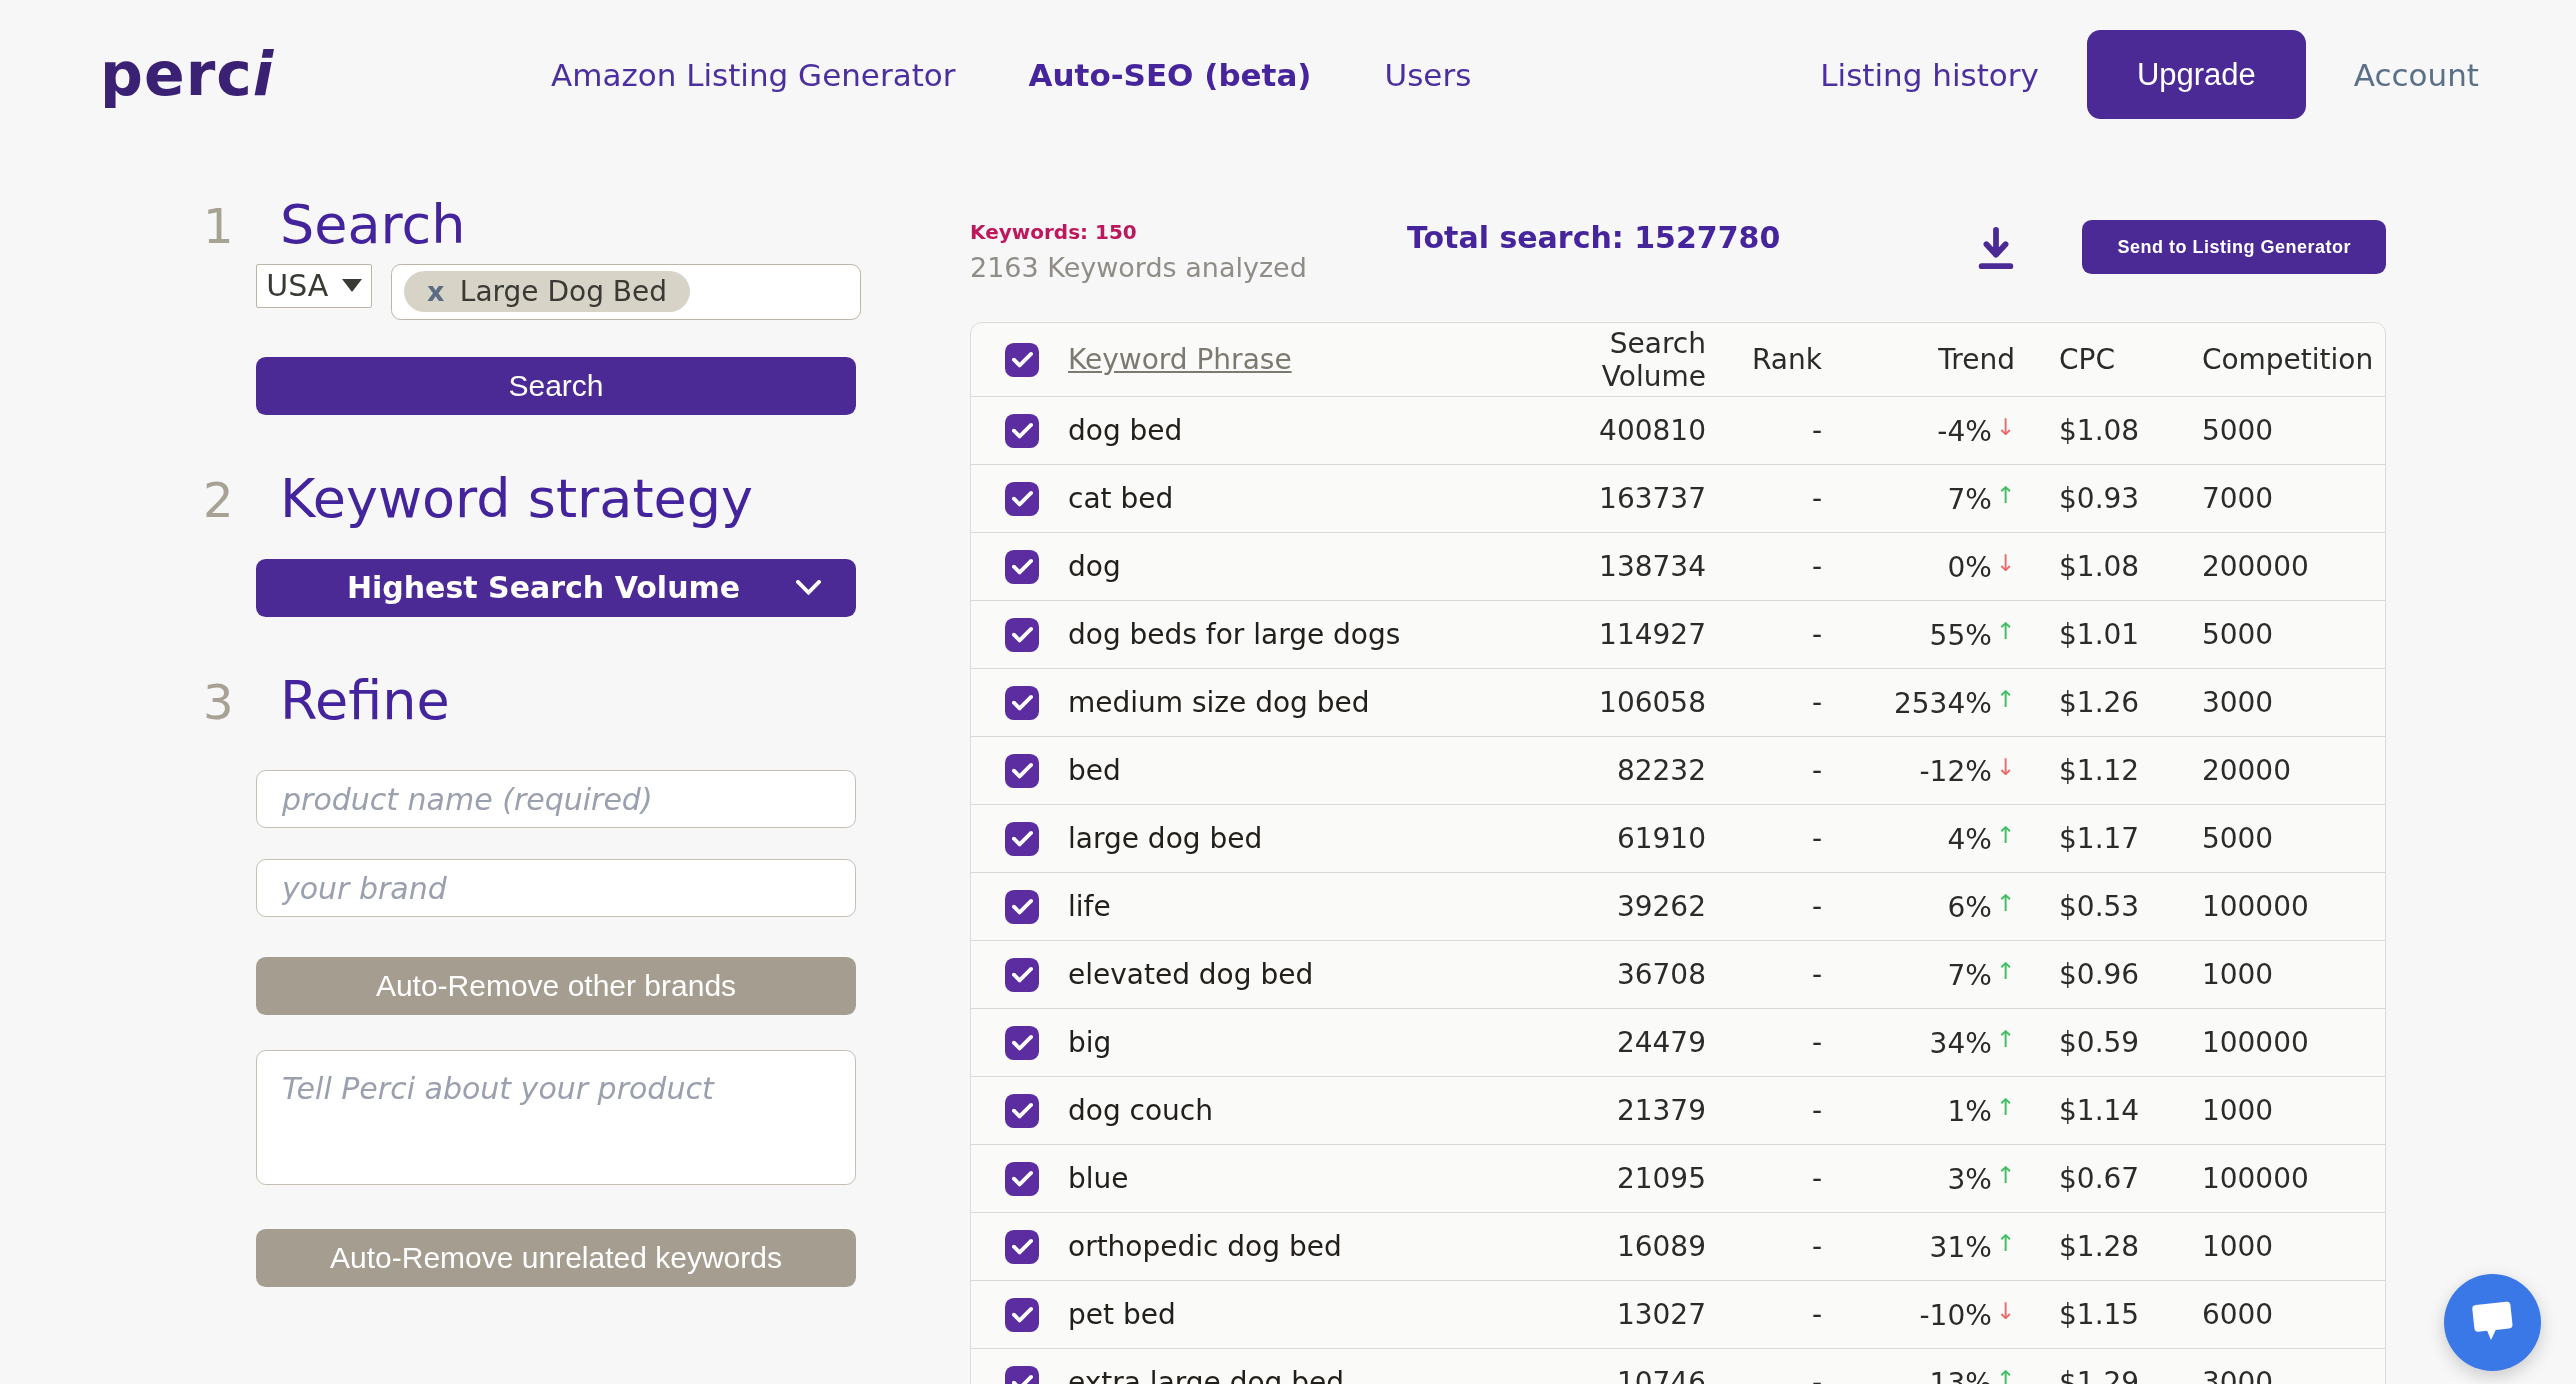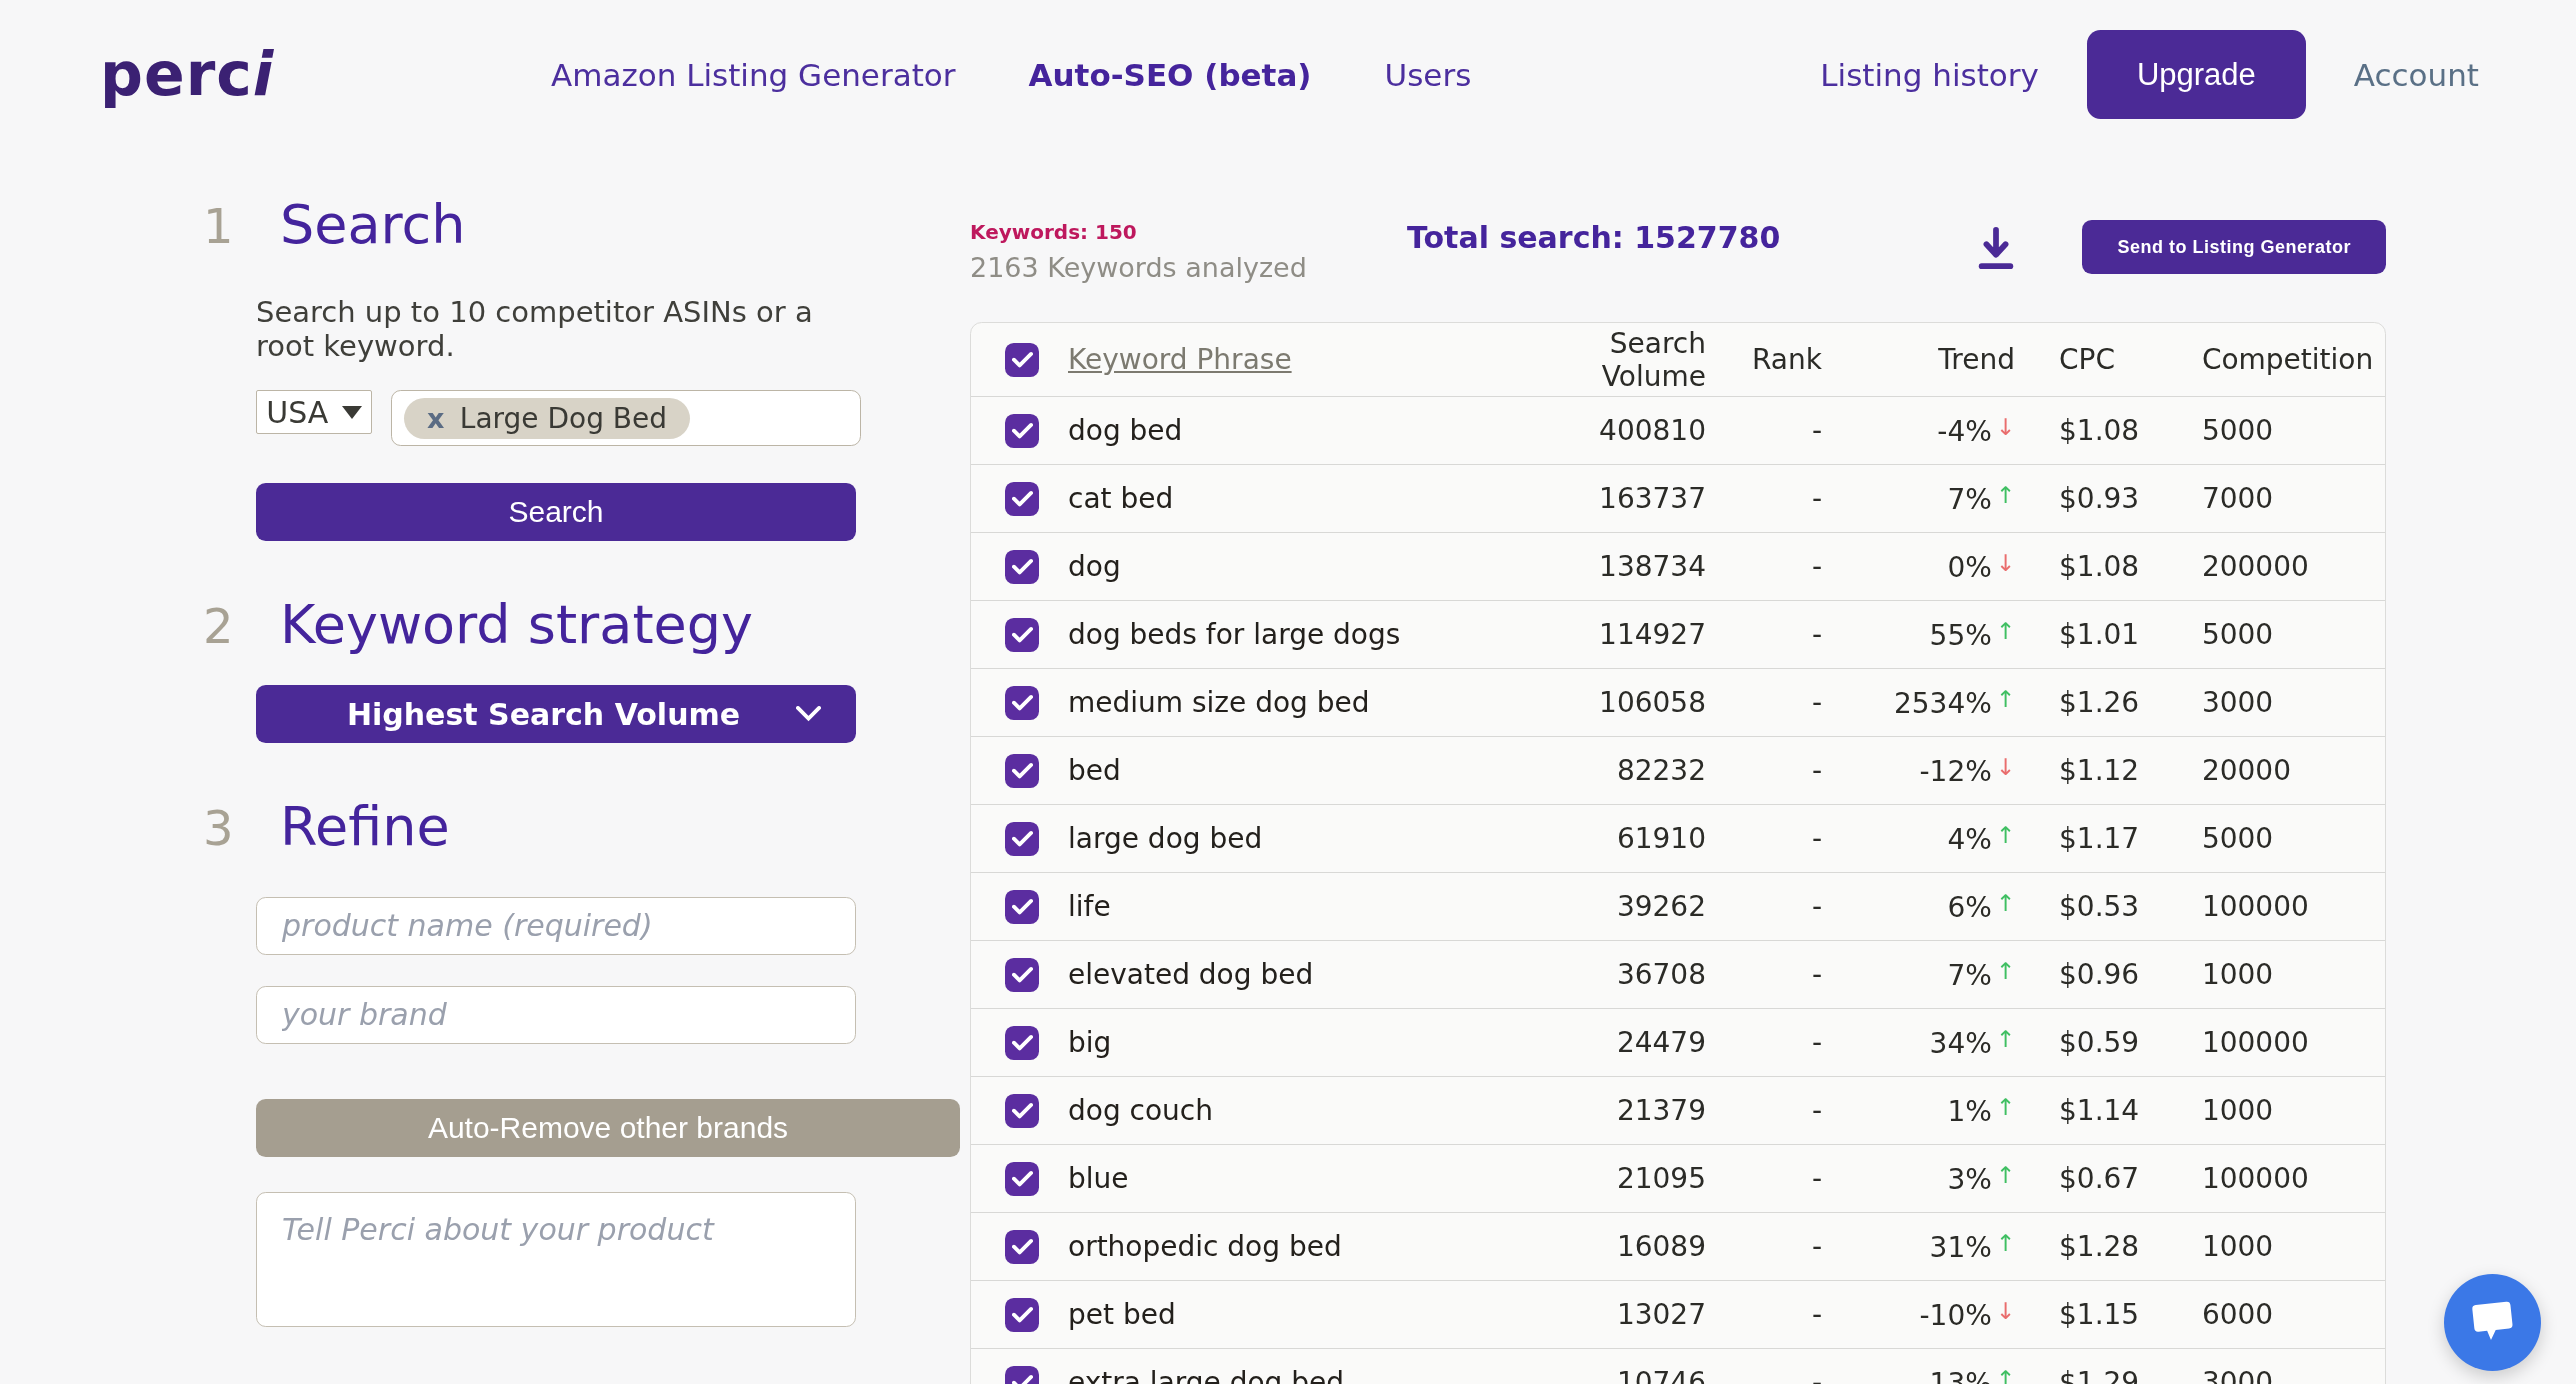--- a/index.html
+++ b/index.html
@@ -69,21 +69,21 @@
 
   .section-gap { margin-top:52px; }
   .text-input {
     width:600px; height:58px; background:#fff; border:1.5px solid #c5bfb2;
     border-radius:9.7px; padding:0 25px; font-size:30px; color:#3a3a35;
     font-family:"DejaVu Sans","Liberation Sans",sans-serif; margin-top:31px;
   }
   .text-input::placeholder, .text-area::placeholder { color:#9aa0ad; font-style:italic; }
   .btn-taupe {
     display:flex; align-items:center; justify-content:center;
-    width:704px; height:58px; margin-top:55px;
+    width:600px; height:58px; margin-top:40px;
     background:#a59e90; color:#fff; border:none; border-radius:9.7px;
     font-size:30px; font-weight:500; cursor:pointer;
   }
   .text-area {
     width:600px; height:135px; background:#fff; border:1.5px solid #c5bfb2;
     border-radius:9.7px; padding:19.3px 25px; font-size:30px; color:#3a3a35; resize:none;
     font-family:"DejaVu Sans","Liberation Sans",sans-serif; margin-top:35px;
   }
 
   
@@ -154,21 +154,20 @@
 </div>
 
 <div class="left-panel">
 
   <div class="step-head">
     <div class="step-num">1</div>
     <div class="step-title">Search</div>
   </div>
 
   <div class="indent">
-    <div class="search-desc">Search up to 10 competitor ASINs or a root keyword.</div>
 
     <div class="search-row">
       <div class="country-select">
         <span>USA</span>
         <span class="caret-down"></span>
       </div>
       <div class="asin-input">
         <div class="chip">
           <span class="chip-x">x</span>
           <span>Large Dog Bed</span>

